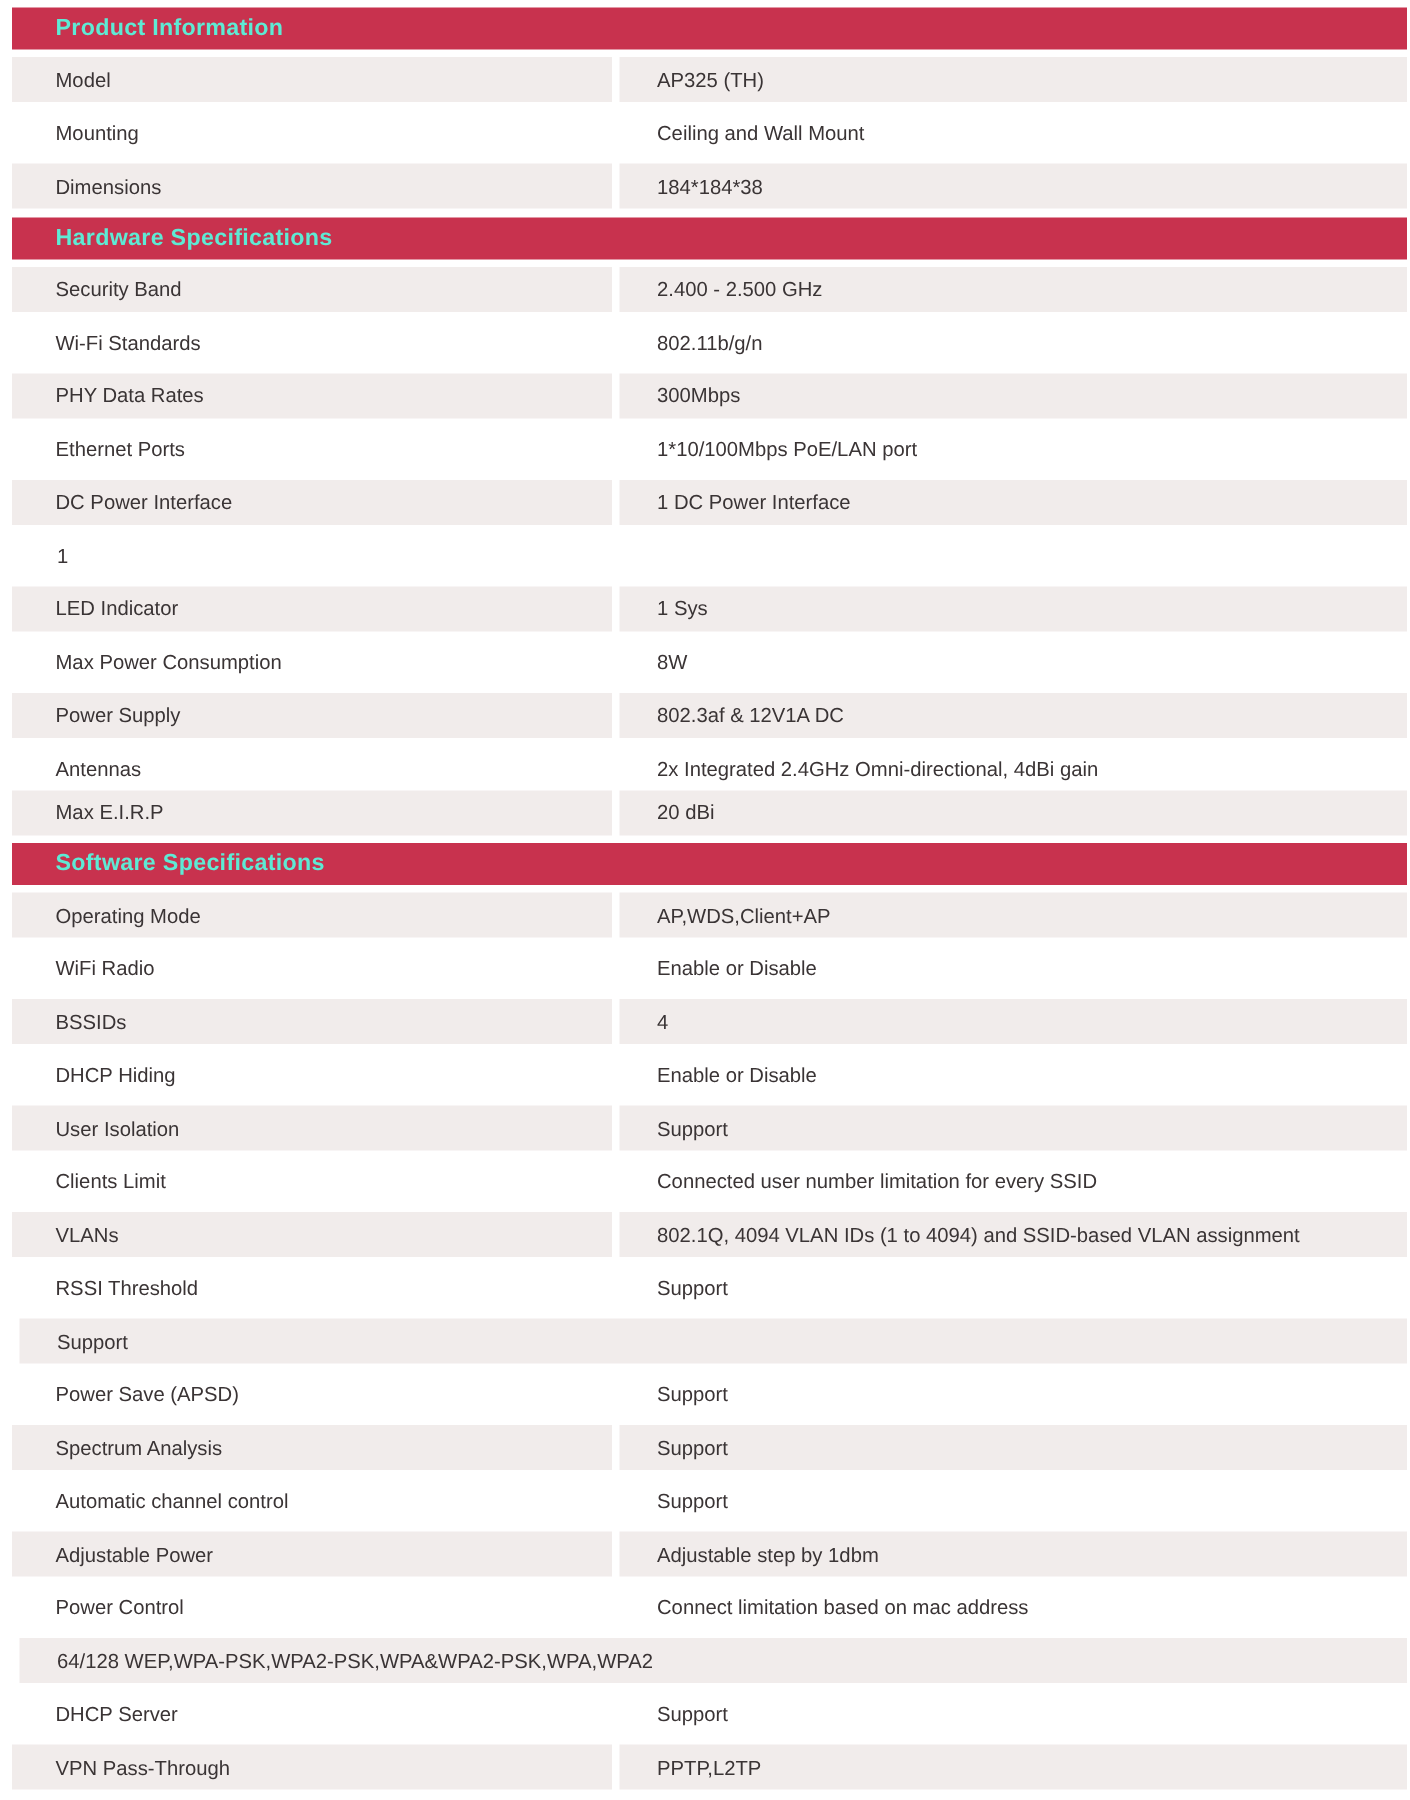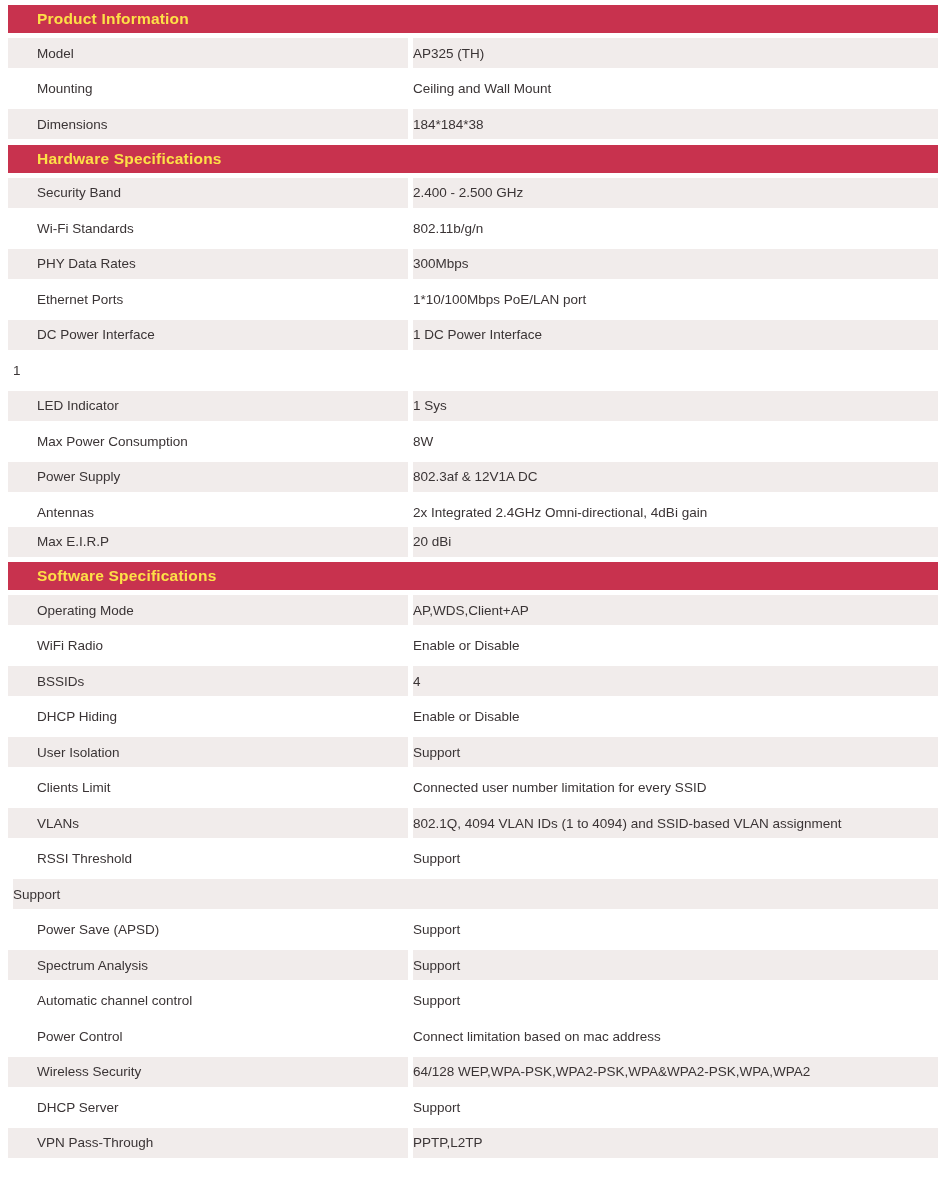--- a/index.html
+++ b/index.html
@@ -15,21 +15,21 @@
     color: #3a3435;
   }
   #spec-sheet {
     padding: 5px 2px 0 8px;
     box-sizing: border-box;
   }
   .section { }
   .section-header {
     height: 28px;
     background: #c8324e;
-    color: #fde047;
+    color: #5eead4;
     display: flex;
     align-items: center;
     padding-left: 29px;
     font-size: 15.5px;
     font-weight: 600;
     letter-spacing: 0.2px;
     margin-bottom: 5px;
   }
   .section + .section .section-header {
     margin-top: 4px;
@@ -45,21 +45,21 @@
     box-sizing: border-box;
     display: flex;
     align-items: center;
     padding-left: 29px;
     background: transparent;
   }
   .row .value-cell {
     flex: 1;
     display: flex;
     align-items: center;
-    padding-left: 0;
+    padding-left: 25px;
     margin-left: 5px;
     background: transparent;
     white-space: nowrap;
   }
   .row.shaded .label-cell,
   .row.shaded .value-cell {
     background: #f1eceb;
   }
   
   .row.compact {
@@ -204,28 +204,31 @@
   <div class="row shaded">
     <div class="label-cell">Spectrum Analysis</div>
     <div class="value-cell">Support</div>
   </div>
 
   <div class="row">
     <div class="label-cell">Automatic channel control</div>
     <div class="value-cell">Support</div>
   </div>
 
+  <div class="row shaded">
+    <div class="label-cell">Adjustable Power</div>
+    <div class="value-cell">Adjustable step by 1dbm</div>
+  </div>
 
   <div class="row">
     <div class="label-cell">Power Control</div>
     <div class="value-cell">Connect limitation based on mac address</div>
   </div>
 
   <div class="row shaded">
-    <div class="label-cell">Wireless Security</div>
     <div class="value-cell">64/128 WEP,WPA-PSK,WPA2-PSK,WPA&amp;WPA2-PSK,WPA,WPA2</div>
   </div>
 
   <div class="row">
     <div class="label-cell">DHCP Server</div>
     <div class="value-cell">Support</div>
   </div>
 
   <div class="row shaded">
     <div class="label-cell">VPN Pass-Through</div>

